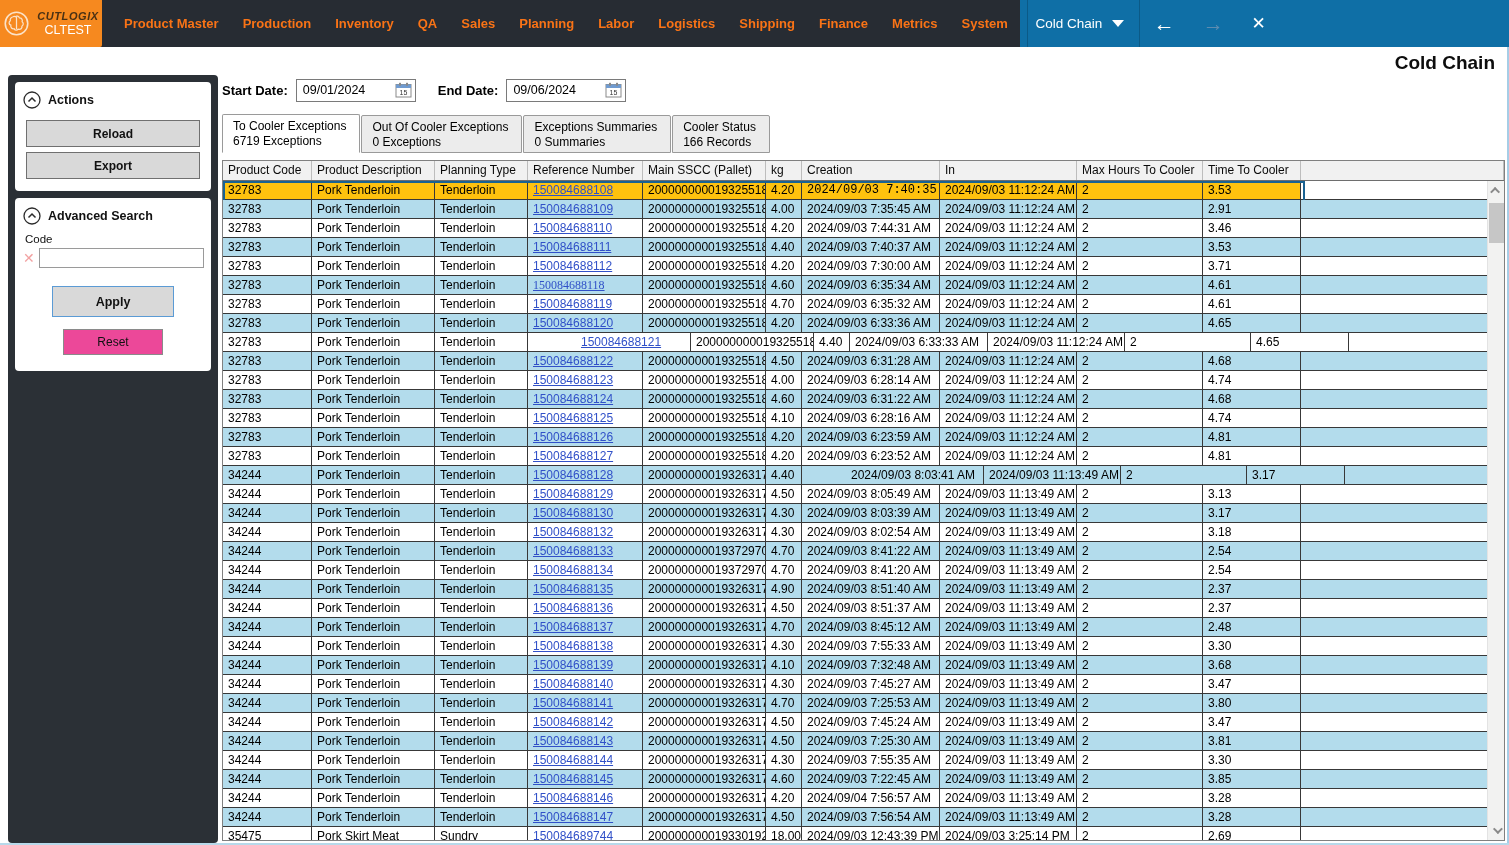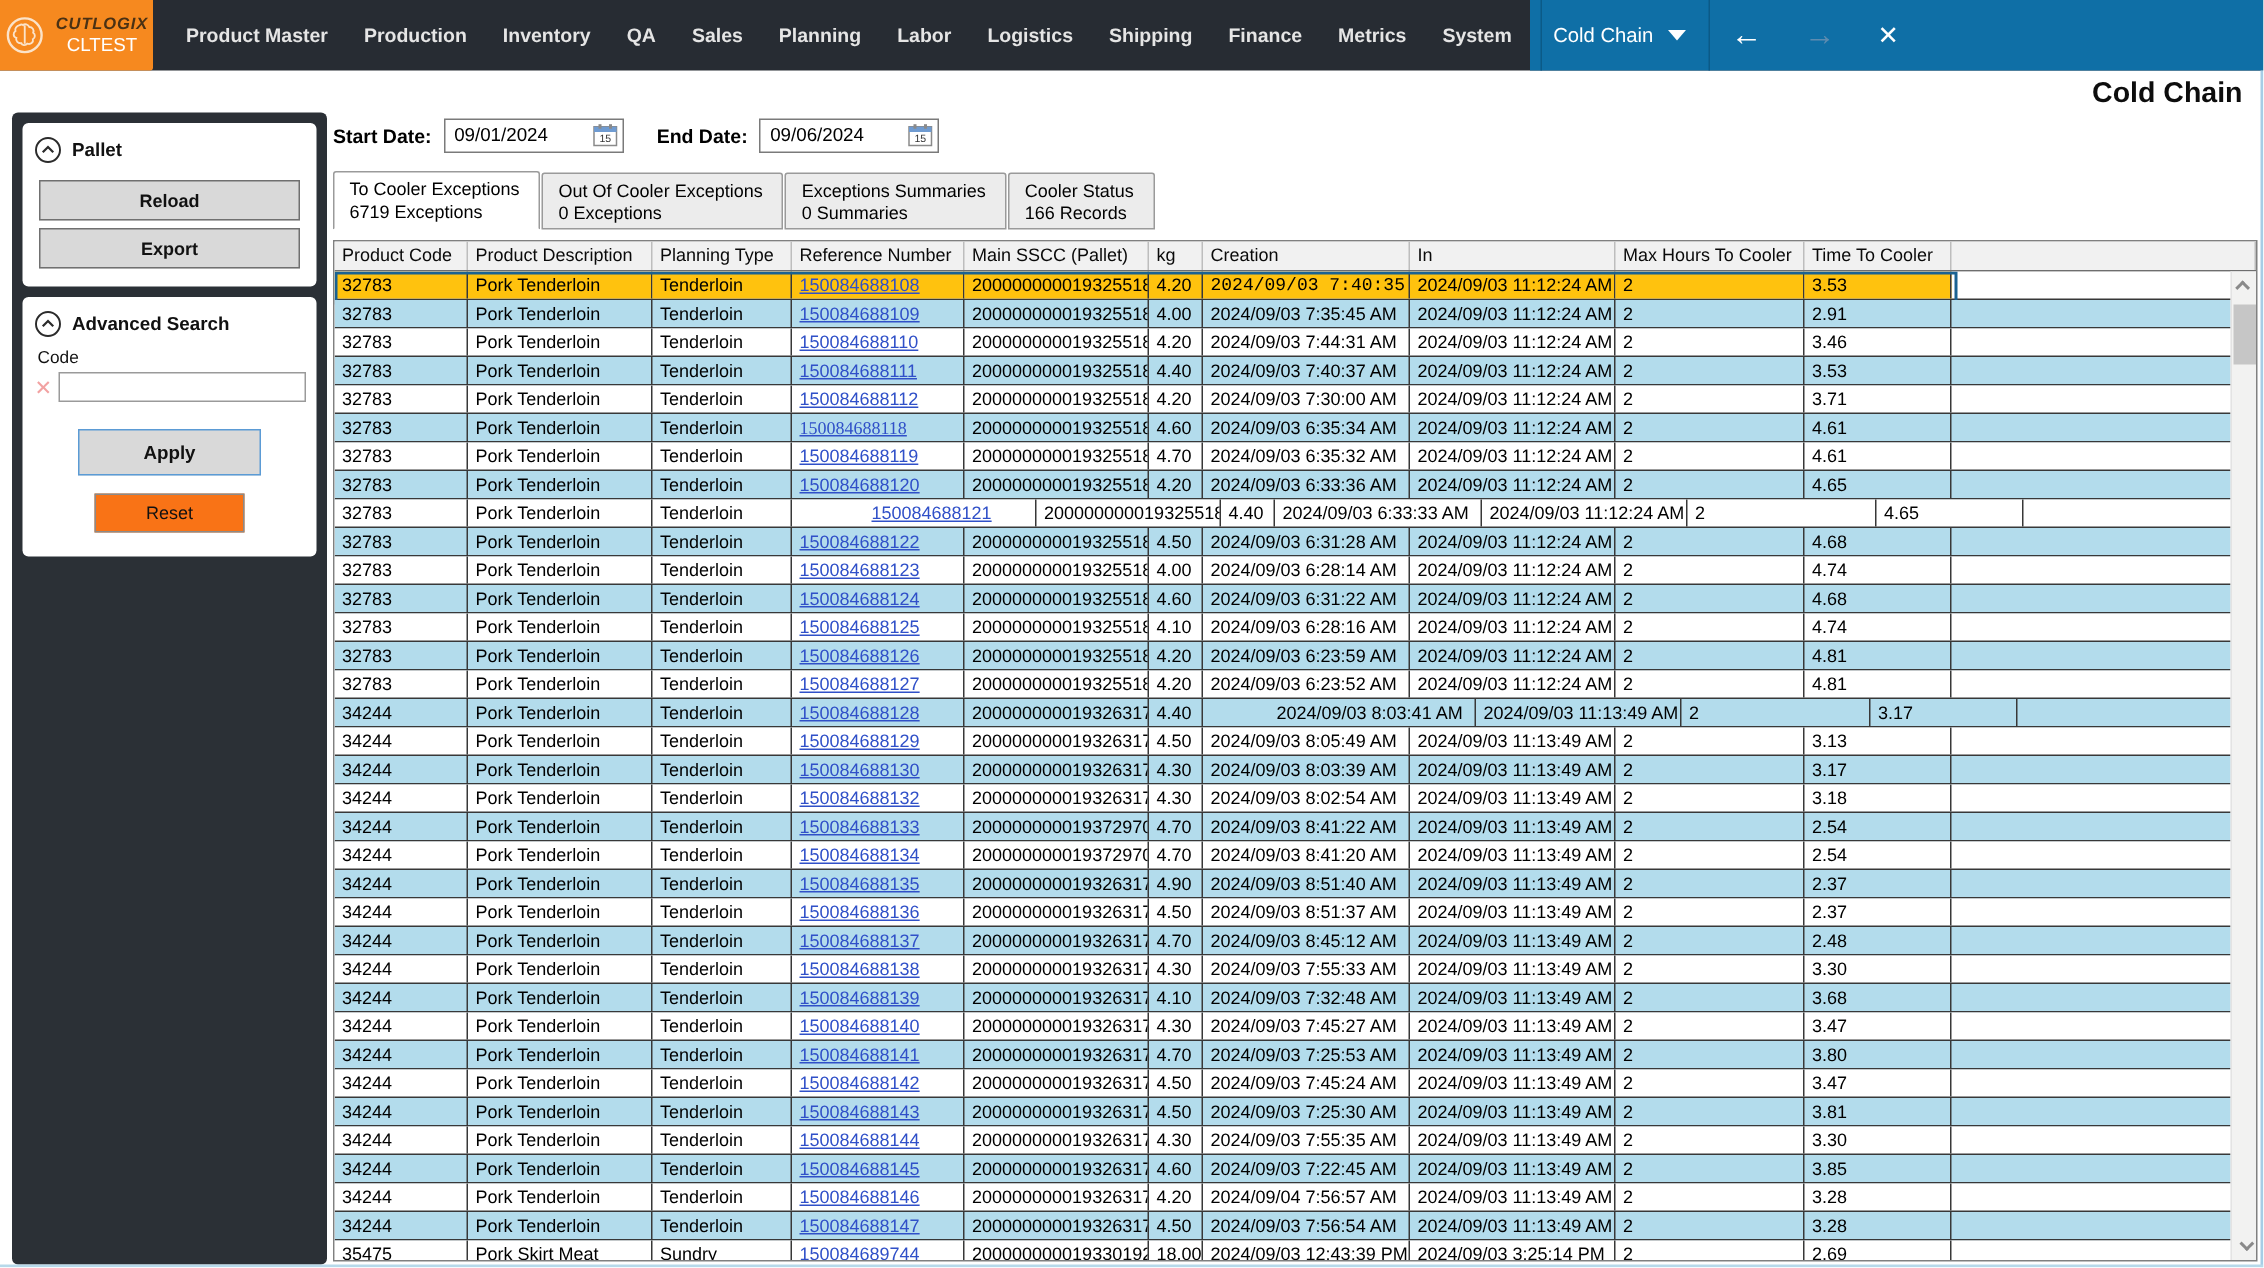--- a/index.html
+++ b/index.html
@@ -7,21 +7,21 @@
               font-family:"Liberation Sans","DejaVu Sans",sans-serif; }
   .app { position:relative; width:1509px; height:845px; background:#fff; overflow:hidden; }
 
   
   .topbar { position:absolute; left:0; top:0; width:1509px; height:47px; background:#272c33; display:flex; }
   .logo { width:118px; height:47px; background:#f6891f; display:flex; align-items:center; justify-content:center; gap:7px; border-radius:0 0 2px 0; }
   .logo-txt { display:flex; flex-direction:column; align-items:center; line-height:1.15; }
   .logo-brand { font-size:11px; font-weight:bold; letter-spacing:.6px; color:#4a3114; font-style:italic; }
   .logo-env { font-size:12.5px; color:#fff; }
   .menu { flex:0 0 825px; display:flex; align-items:center; padding-left:10px; }
-  .menu-item { color:#e5e5e5; font-weight:bold; font-size:13px; padding:0 12px; cursor:pointer; white-space:nowrap; }
+  .menu-item { color:#f97316; font-weight:bold; font-size:13px; padding:0 12px; cursor:pointer; white-space:nowrap; }
   .topbar-right { width:566px; height:47px; background:#0f6fa6; display:flex; align-items:center; }
   .goto-input { margin-left:12px; width:228px; height:29px; border:1px solid #d7dde2; background:#fff; font-style:italic;
                 font-size:13px; color:#444; padding:0 8px; font-family:inherit; }
   .goto-input::placeholder { color:#9aa0a6; font-style:italic; }
   .tb-div { width:1px; height:47px; background:#0b5a87; margin-left:7px; }
   .screen-sel { width:104px; display:flex; align-items:center; justify-content:center; gap:10px; color:#fff; font-size:13.5px; cursor:pointer; }
   .dd-arrow { width:0; height:0; border-left:6px solid transparent; border-right:6px solid transparent; border-top:7px solid #fff; }
   .nav-icons { width:140px; display:flex; align-items:center; justify-content:space-around; }
   .nav-arrow { font-size:21px; color:#fff; cursor:pointer; line-height:1; }
   .nav-arrow.disabled { color:#5d8cb0; cursor:default; }
@@ -41,21 +41,21 @@
   .card-title { font-size:12.5px; font-weight:bold; color:#111; }
   .circ-icon { width:18px; height:18px; flex:0 0 18px; cursor:pointer; }
   .side-btn { display:block; width:calc(100% - 6px); margin:5px auto 0 auto; height:27px; background:#d9d9d9;
               border:1px solid #707070; font-weight:bold; font-size:12px; color:#111; cursor:pointer; font-family:inherit; }
   .code-label { font-size:11.5px; color:#111; padding:2px 0 3px 2px; }
   .code-row { display:flex; align-items:center; gap:4px; }
   .clear-x { color:#f2a2a2; font-size:14px; font-weight:bold; cursor:pointer; width:14px; text-align:center; }
   .code-input { flex:1; height:20px; border:1px solid #9a9a9a; font-size:12px; padding:0 4px; font-family:inherit; }
   .apply-btn { display:block; margin:18px auto 0 auto; width:122px; height:31px; background:#d9d9d9; border:1px solid #5b9bd5;
                font-weight:bold; font-size:12.5px; color:#111; cursor:pointer; font-family:inherit; }
-  .reset-btn { display:block; margin:12px auto 4px auto; width:100px; height:26px; background:#f97316; border:1px solid #8a8a8a;
+  .reset-btn { display:block; margin:12px auto 4px auto; width:100px; height:26px; background:#ec4899; border:1px solid #8a8a8a;
                font-size:12px; color:#111; cursor:pointer; font-family:inherit; }
 
   
   .main { position:absolute; left:222px; top:52px; width:1283px; height:791px; }
   .filter-row { position:absolute; left:0; top:26px; height:24px; display:flex; align-items:center; gap:8px; }
   .f-label { font-size:13px; font-weight:bold; color:#000; }
   .date-box { display:flex; align-items:center; width:120px; height:23px; border:1px solid #7a7a7a; background:#fff; padding:0 3px 0 6px; }
   .date-box input { flex:1; border:none; outline:none; font-size:12.5px; color:#000; width:80px; font-family:inherit; background:transparent; }
   .cal-icon { flex:0 0 17px; cursor:pointer; }
   .gap18 { width:6px; }
@@ -143,21 +143,21 @@
 
   <div class="page-title">Cold Chain</div>
 
   <aside class="sidebar">
     <div class="card">
       <div class="card-head">
         <svg class="circ-icon" viewBox="0 0 18 18">
           <circle cx="9" cy="9" r="8" fill="#fff" stroke="#2b2b2b" stroke-width="1.3"></circle>
           <polyline points="5.5,10.5 9,7 12.5,10.5" fill="none" stroke="#2b2b2b" stroke-width="1.5"></polyline>
         </svg>
-        <span class="card-title">Pallet</span>
+        <span class="card-title">Actions</span>
       </div>
       <div>
           <button class="side-btn">Reload</button>
           <button class="side-btn">Export</button>
         </div>
     </div>
     <div class="card">
       <div class="card-head">
         <svg class="circ-icon" viewBox="0 0 18 18">
           <circle cx="9" cy="9" r="8" fill="#fff" stroke="#2b2b2b" stroke-width="1.3"></circle>

